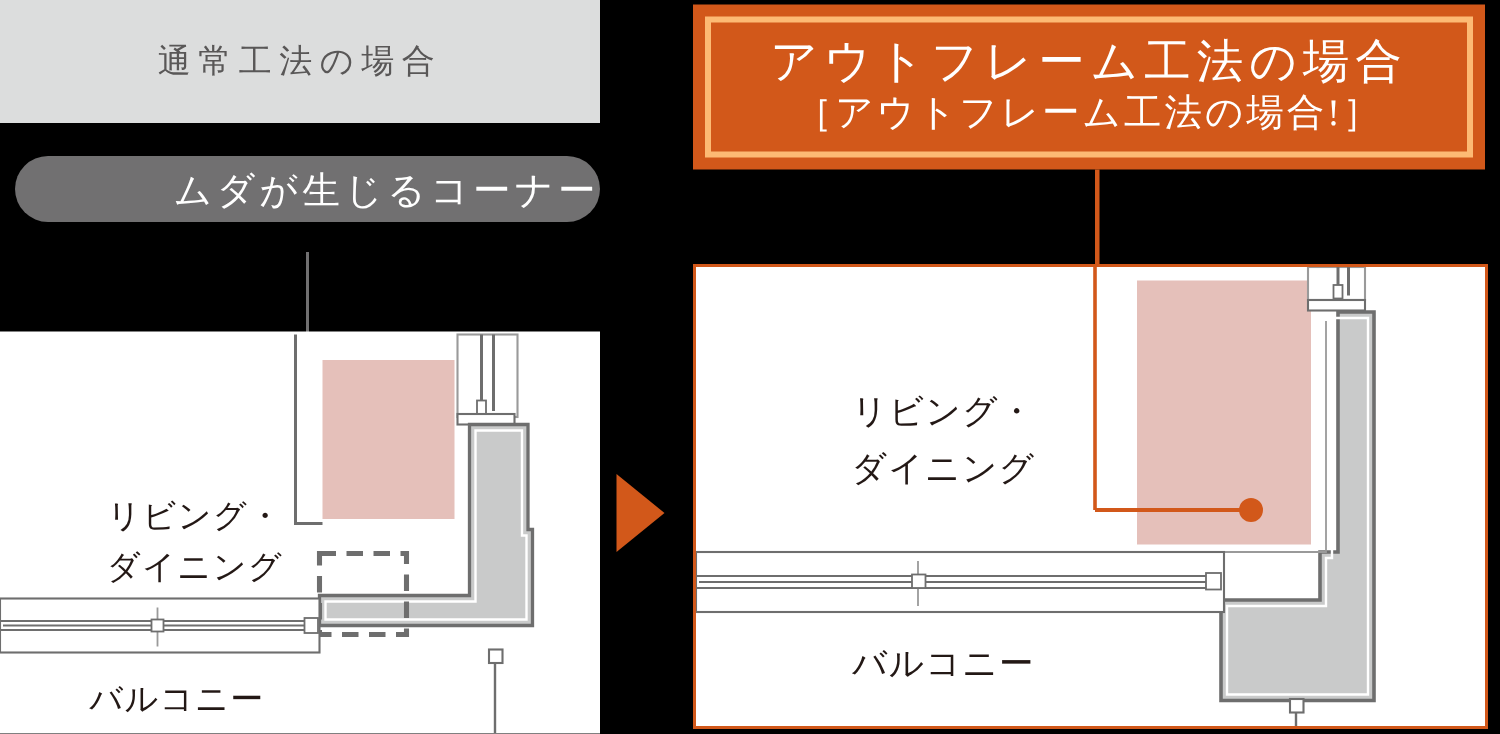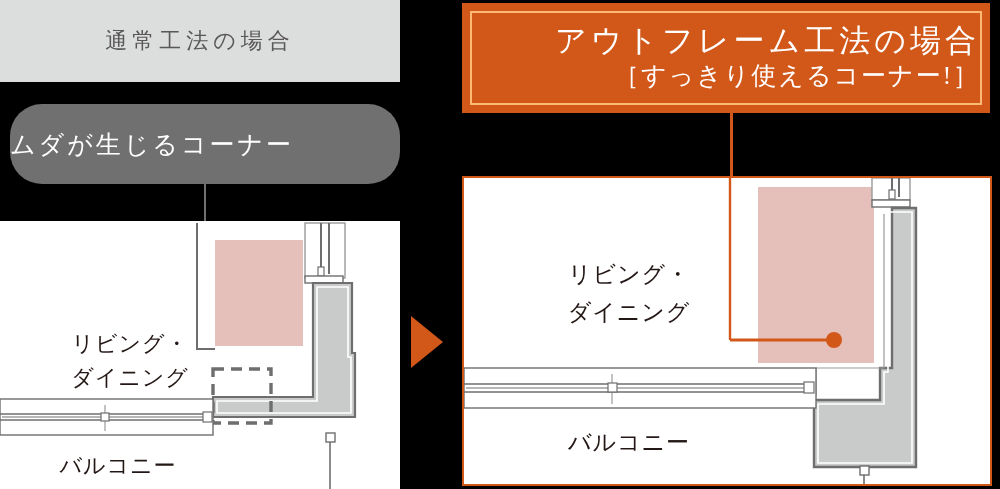--- a/index.html
+++ b/index.html
@@ -10,45 +10,45 @@
   
   .left-header{
     position:absolute;left:0;top:0;width:400px;height:82px;
     background:#dcdddd;display:flex;align-items:center;justify-content:center;
   }
   .left-header-text{
     font-size:22px;color:#595757;letter-spacing:5px;
     font-family:"Liberation Serif","DejaVu Serif",serif;
   }
   .callout-pill{
-    position:absolute;left:10px;top:104px;width:390px;height:80px;
+    position:absolute;left:10px;top:104px;width:390px;height:44px;
     background:#717071;border-radius:32px;
-    display:flex;align-items:center;justify-content:flex-start;
+    display:flex;align-items:center;justify-content:flex-end;
   }
   .callout-pill-text{
     font-size:25px;color:#ffffff;letter-spacing:3px;
   }
   .callout-stem{
     position:absolute;left:204px;top:168px;width:2px;height:55px;background:#717071;
   }
 
   
   .plan-left{
     position:absolute;left:0;top:221px;width:400px;height:268px;
     background:#ffffff;overflow:hidden;
   }
   
   .right-header{
     position:absolute;left:462px;top:3px;width:528px;height:110px;
     background:#d2581a;box-sizing:border-box;
   }
   .right-header-inner{
     position:absolute;left:8px;top:8px;right:8px;bottom:8px;
-    border:2px solid #fdba74;box-sizing:border-box;
-    display:flex;flex-direction:column;align-items:flex-end;justify-content:center;
+    border:4px solid #fdba74;box-sizing:border-box;
+    display:flex;flex-direction:column;align-items:center;justify-content:center;
   }
   .right-header-title{
     font-size:31px;color:#ffffff;letter-spacing:4px;line-height:1.1;
   }
   .right-header-sub{
     font-size:25px;color:#ffffff;letter-spacing:2px;line-height:1.25;margin-top:2px;
   }
   .right-stem{
     position:absolute;left:730px;top:113px;width:3px;height:66px;background:#d2581a;
   }
@@ -122,21 +122,21 @@
       <text x="130" y="164" text-anchor="middle" font-size="22" fill="#231815" font-family="Liberation Serif, DejaVu Serif, serif" letter-spacing="1">ダイニング</text>
       <text x="118" y="252" text-anchor="middle" font-size="22" fill="#231815" font-family="Liberation Serif, DejaVu Serif, serif" letter-spacing="1">バルコニー</text>
     </svg>
   </div>
 
   <div class="arrow"></div>
 
   <div class="right-header">
     <div class="right-header-inner">
       <span class="right-header-title">アウトフレーム工法の場合</span>
-      <span class="right-header-sub">［すっきり使えるコーナー!］</span>
+      <span class="right-header-sub">［アウトフレーム工法の場合!］</span>
     </div>
   </div>
   <div class="right-stem"></div>
 
   <div class="plan-right">
     <svg class="planimg" width="526" height="306" viewBox="0 0 526 306">
 
       <rect x="294" y="9" width="116" height="176" fill="#e5c0ba"></rect>
 
       <g>

